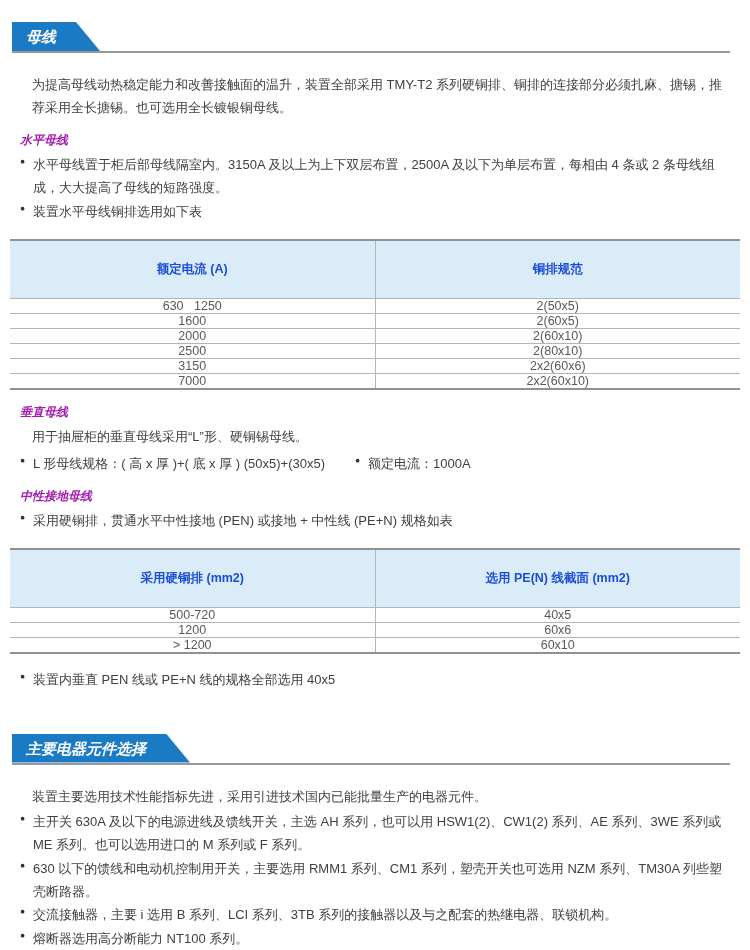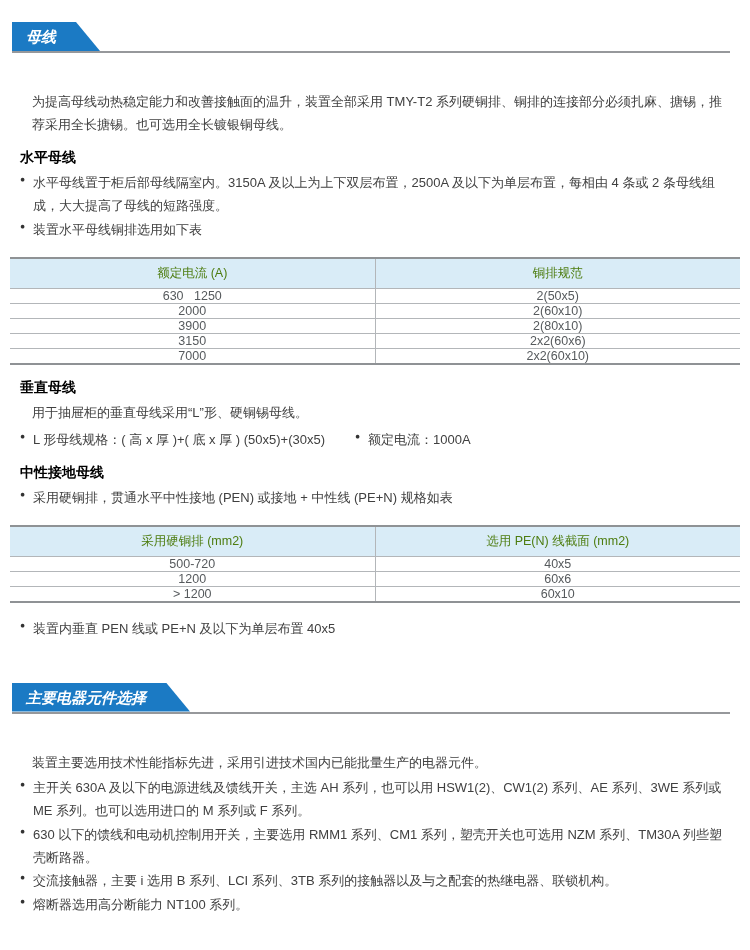--- a/index.html
+++ b/index.html
@@ -24,31 +24,32 @@
     background:#1b7ac4;
     color:#ffffff;
     font-weight:bold;
     font-size:15px;
     line-height:1;
     padding:7px 44px 7px 14px;
     clip-path:polygon(0 0, calc(100% - 24px) 0, 100% 100%, 0 100%);
   }
 
   .intro {
-    margin:37px 0 10px 0;
+    margin:20px 0 10px 0;
     padding-left:12px;
     font-size:13px;
     line-height:1.8;
   }
 
   h3.subhead {
     margin:12px 0 4px 0;
-    font-size:14px;
+    font-size:12px;
     font-weight:bold;
-    color:#000000;
+    color:#a21caf;
+    font-style:italic;
   }
 
   ul.bullets { list-style:none; margin:2px 0 6px 0; padding:0; }
   ul.bullets li {
     font-size:13px;
     line-height:1.8;
     padding-left:13px;
     position:relative;
   }
   ul.bullets li::before {
@@ -70,24 +71,24 @@
   table.spec {
     width:calc(100% + 20px);
     margin:16px 0 14px -10px;
     border-collapse:collapse;
     table-layout:fixed;
     border-top:2px solid #8f9295;
     border-bottom:2px solid #8f9295;
   }
   table.spec th {
     background:#d9ecf7;
-    font-weight:normal;
-    color:#4d7c0f;
+    font-weight:bold;
+    color:#1d4ed8;
     font-size:12.5px;
-    padding:6px 4px;
+    padding:20px 4px;
     border-bottom:1px solid #b3b6b9;
   }
   table.spec td {
     text-align:center;
     color:#565a5d;
     font-size:12.5px;
     padding:0 4px;
     border-bottom:1px solid #b3b6b9;
   }
   table.spec th, table.spec td { text-align:center; }
@@ -123,25 +124,29 @@
           <th>额定电流 (A)</th>
           <th>铜排规范</th>
         </tr>
       </thead>
       <tbody>
         <tr>
           <td>630&nbsp;&nbsp;&nbsp;1250</td>
           <td>2(50x5)</td>
         </tr>
         <tr>
+          <td>1600</td>
+          <td>2(60x5)</td>
+        </tr>
+        <tr>
           <td>2000</td>
           <td>2(60x10)</td>
         </tr>
         <tr>
-          <td>3900</td>
+          <td>2500</td>
           <td>2(80x10)</td>
         </tr>
         <tr>
           <td>3150</td>
           <td>2x2(60x6)</td>
         </tr>
         <tr>
           <td>7000</td>
           <td>2x2(60x10)</td>
         </tr>
@@ -181,21 +186,21 @@
           <td>60x6</td>
         </tr>
         <tr>
           <td>&gt; 1200</td>
           <td>60x10</td>
         </tr>
       </tbody>
     </table>
 
     <ul class="bullets footnote">
-      <li>装置内垂直 PEN 线或 PE+N 及以下为单层布置 40x5</li>
+      <li>装置内垂直 PEN 线或 PE+N 线的规格全部选用 40x5</li>
     </ul>
   </section>
 
   <section class="section-gap">
     <div class="banner-row">
       <div class="banner">
         <span>主要电器元件选择</span>
       </div>
     </div>
 

